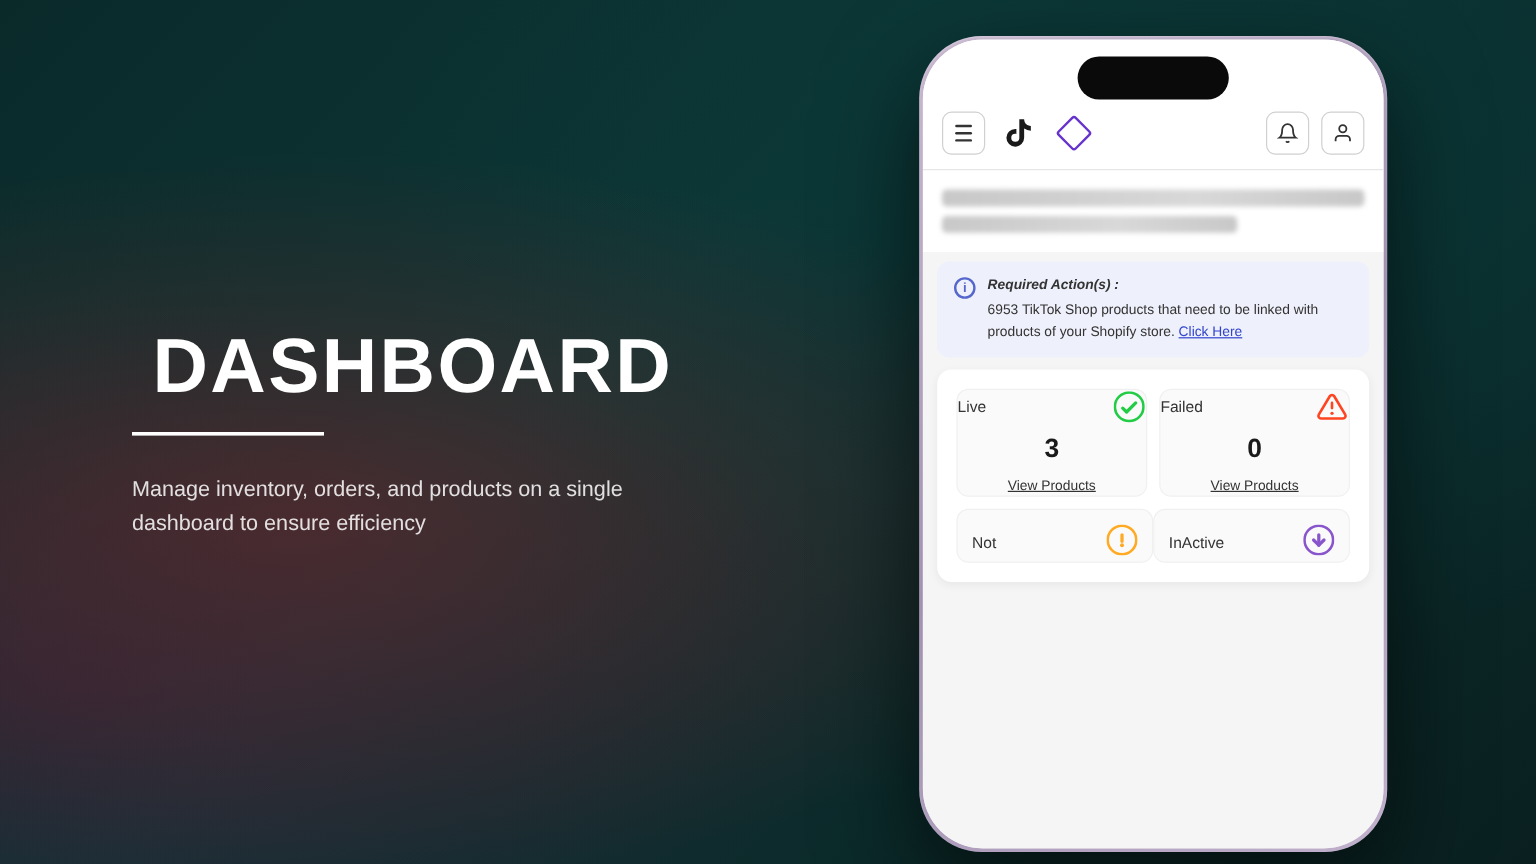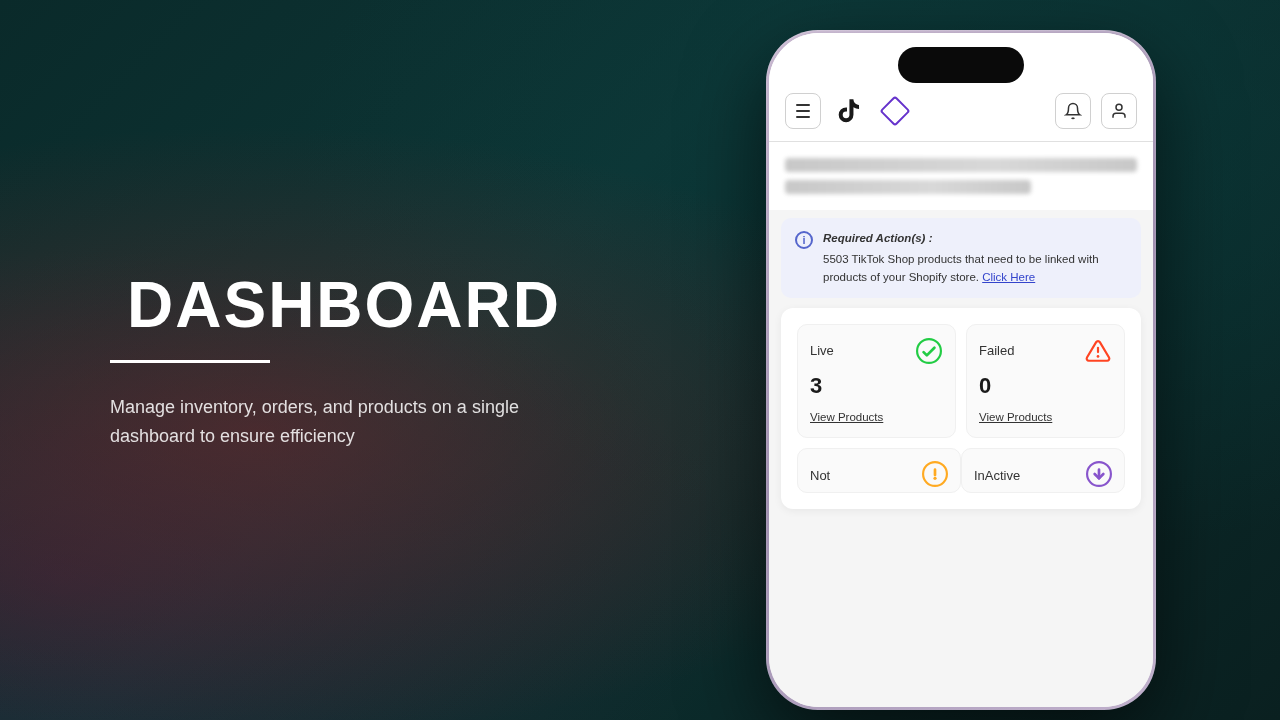--- a/index.html
+++ b/index.html
@@ -330,22 +330,22 @@
     .status-grid {
       display: grid;
       grid-template-columns: 1fr 1fr;
       gap: 10px;
     }
 
     .status-item {
       background: #fafafa;
       border: 1px solid #f0f0f0;
       border-radius: 10px;
-      padding: 12px;
       position: relative;
+      text-align: center;
     }
 
     .status-item-header {
       display: flex;
       align-items: center;
       justify-content: space-between;
       margin-bottom: 8px;
     }
 
     .status-label {
@@ -461,21 +461,21 @@
             <div class="welcome-text-blur"></div>
             <div class="welcome-text-blur-2"></div>
           </div>
 
           <div class="required-action-box">
             <div class="info-icon-circle">
               <span>i</span>
             </div>
             <div class="required-action-text">
               <div class="required-action-title">Required Action(s) :</div>
-              <span>5503 TikTok Shop products that need to be linked with products of your Shopify store.</span>
+              <span>6953 TikTok Shop products that need to be linked with products of your Shopify store.</span>
               <span class="click-here-link">Click Here</span>
             </div>
           </div>
 
           <div class="product-status-card">
 
             <div class="status-grid">
 
               <div class="status-item">
                 <div class="status-item-header">

